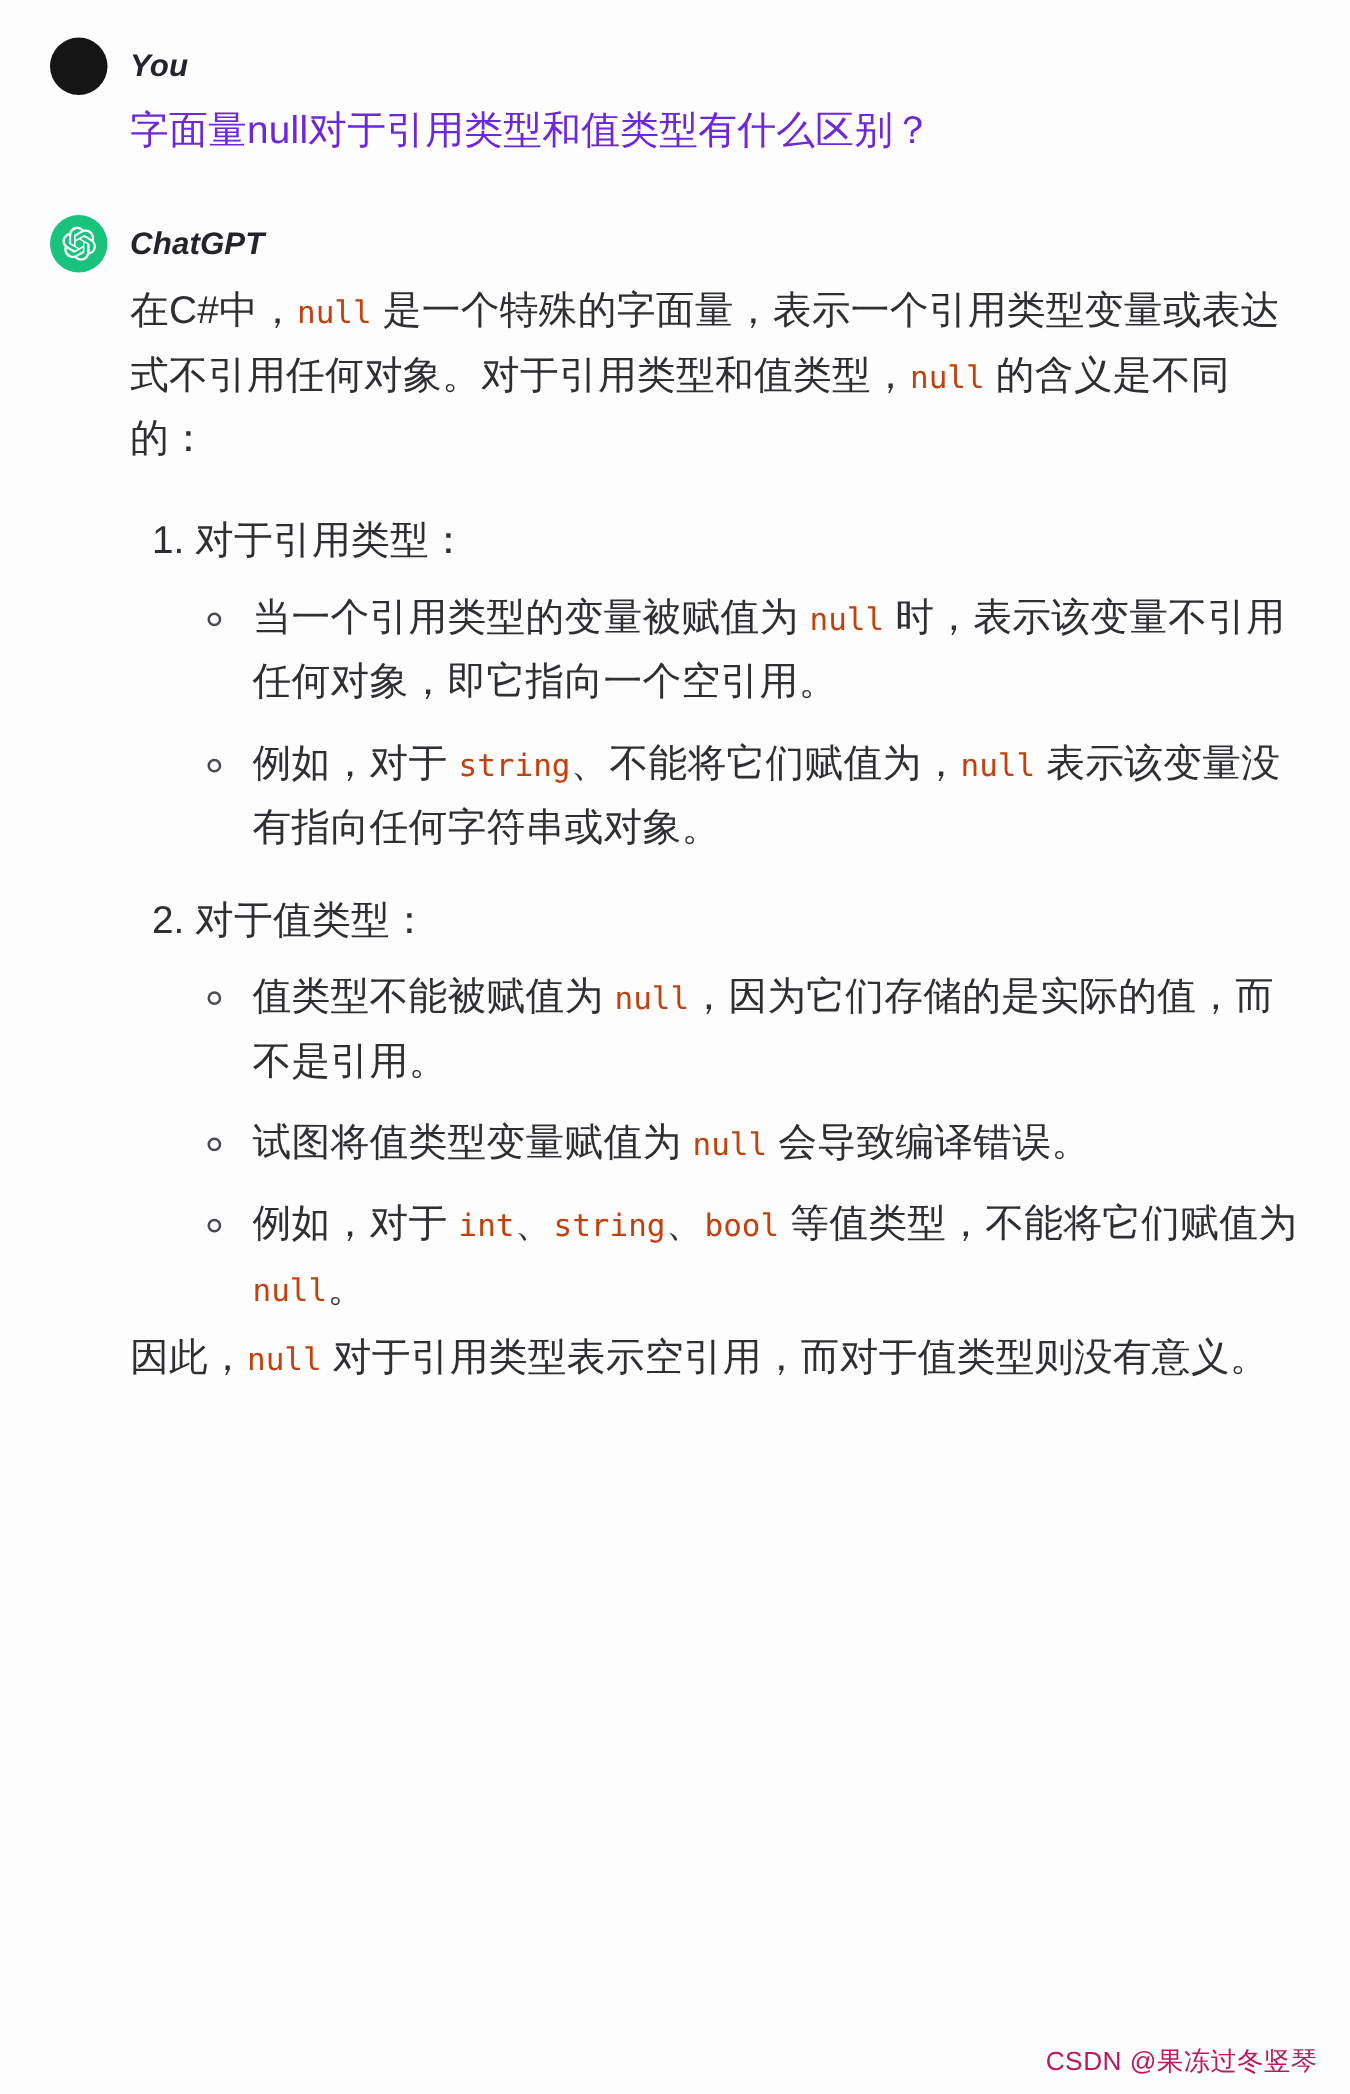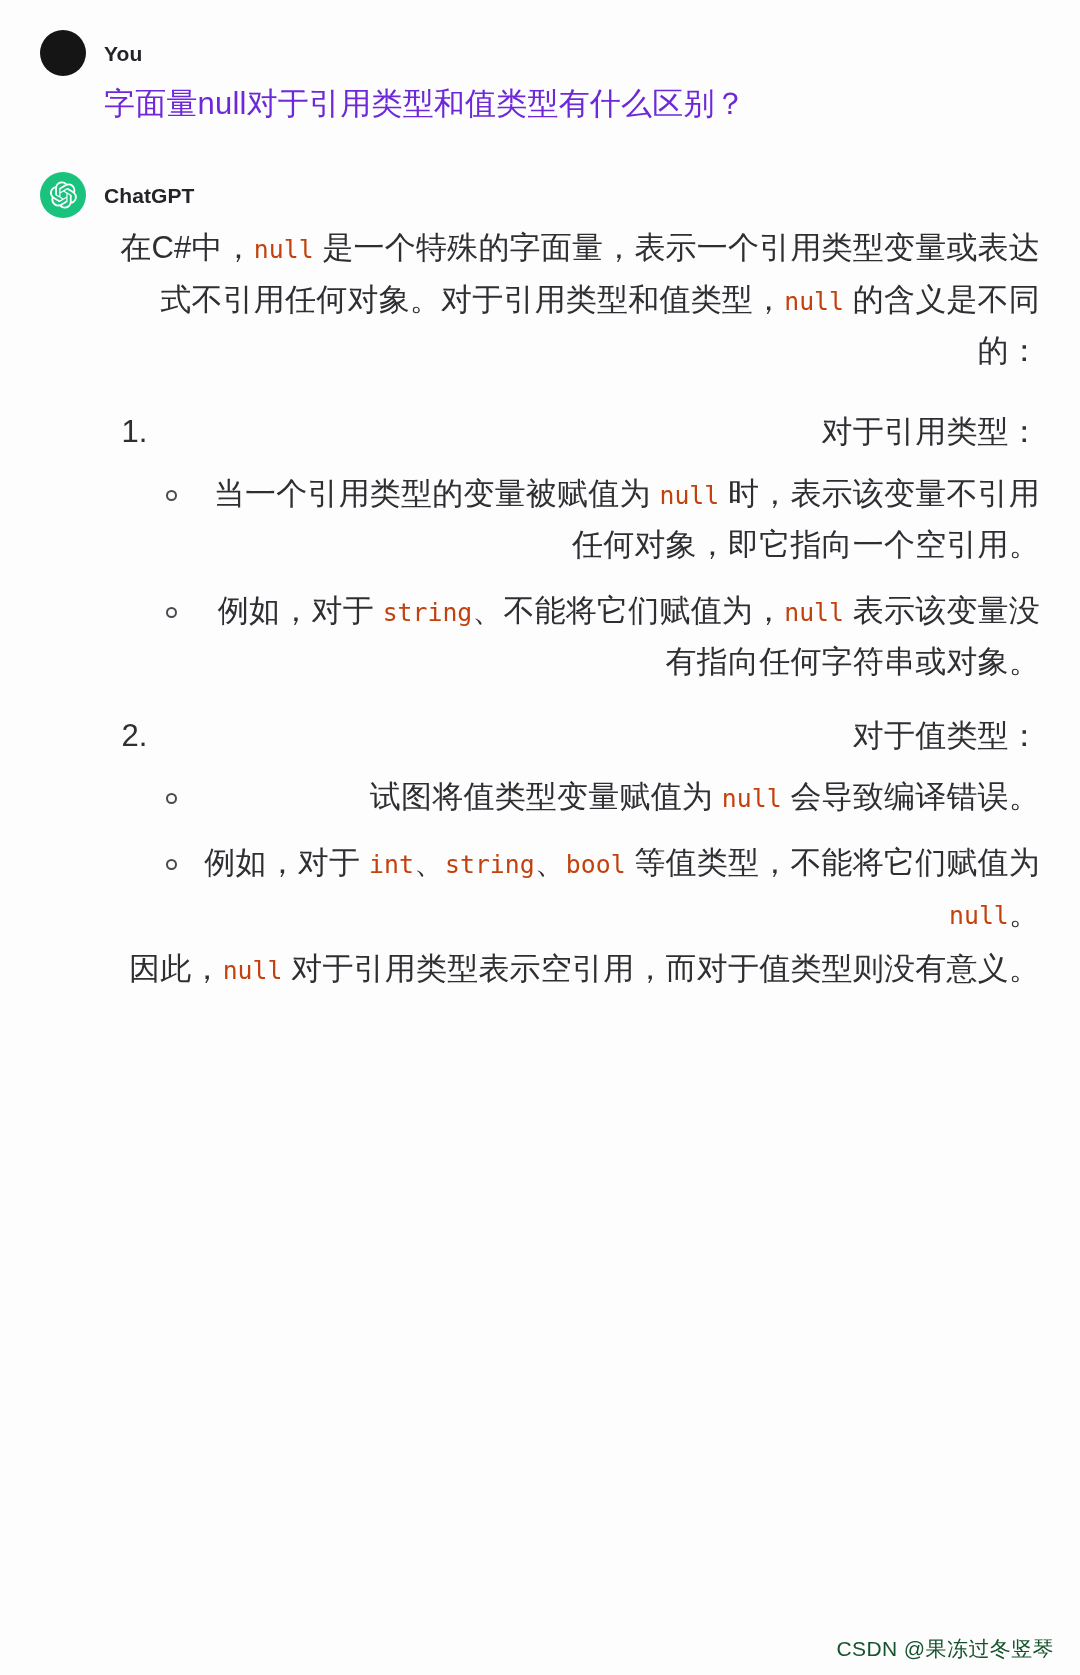--- a/index.html
+++ b/index.html
@@ -20,21 +20,20 @@
   .conversation {
     padding: 30px 40px 0 40px;
   }
 
   
   .message {
     position: relative;
   }
   .message + .message {
     margin-top: 44px;
-    text-align: right;
   }
 
   .msg-header {
     display: flex;
     align-items: center;
     gap: 18px;
     height: 46px;
   }
 
   .avatar {
@@ -48,25 +47,26 @@
   }
   .avatar-user {
     background: #151515;
   }
   .avatar-assistant {
     background: #19c37d;
   }
   .avatar-assistant svg { display: block; }
 
   .author {
-    font-size: 21px;
+    font-size: 25px;
     font-weight: 700;
     letter-spacing: 0.1px;
     color: #23232a;
     line-height: 1;
+    font-style: italic;
   }
 
   .msg-body {
     padding-left: 64px;
     padding-top: 4px;
   }
 
   
   p.para {
     margin: 0;
@@ -136,21 +136,21 @@
   }
 
   .final-para { margin-top: 46px; }
 
   
   .watermark {
     position: absolute;
     right: 26px;
     bottom: 12px;
     font-size: 21px;
-    color: #14532d;
+    color: #be185d;
     letter-spacing: 0.4px;
     white-space: nowrap;
   }
 </style>
 </head>
 <body>
 
 <div class="conversation">
 
   <div class="message">
@@ -183,20 +183,21 @@
           <span class="li-title">对于引用类型：</span>
           <ul class="bullets">
             <li><span>当一个引用类型的变量被赋值为 </span><code class="code">null</code><span> 时，表示该变量不引用任何对象，即它指向一个空引用。</span></li>
             <li><span>例如，对于 </span><code class="code">string</code><span>、不能将它们赋值为，</span><code class="code">null</code><span> 表示该变量没有指向任何字符串或对象。</span></li>
           </ul>
         </li>
 
         <li>
           <span class="li-title">对于值类型：</span>
           <ul class="bullets">
+            <li><span>值类型不能被赋值为 </span><code class="code">null</code><span>，因为它们存储的是实际的值，而不是引用。</span></li>
             <li><span>试图将值类型变量赋值为 </span><code class="code">null</code><span> 会导致编译错误。</span></li>
             <li><span>例如，对于 </span><code class="code">int</code><span>、</span><code class="code">string</code><span>、</span><code class="code">bool</code><span> 等值类型，不能将它们赋值为 </span><code class="code">null</code><span>。</span></li>
           </ul>
         </li>
 
       </ol>
 
       <p class="para final-para"><span>因此，</span><code class="code">null</code><span> 对于引用类型表示空引用，而对于值类型则没有意义。</span></p>
 
     </div>

